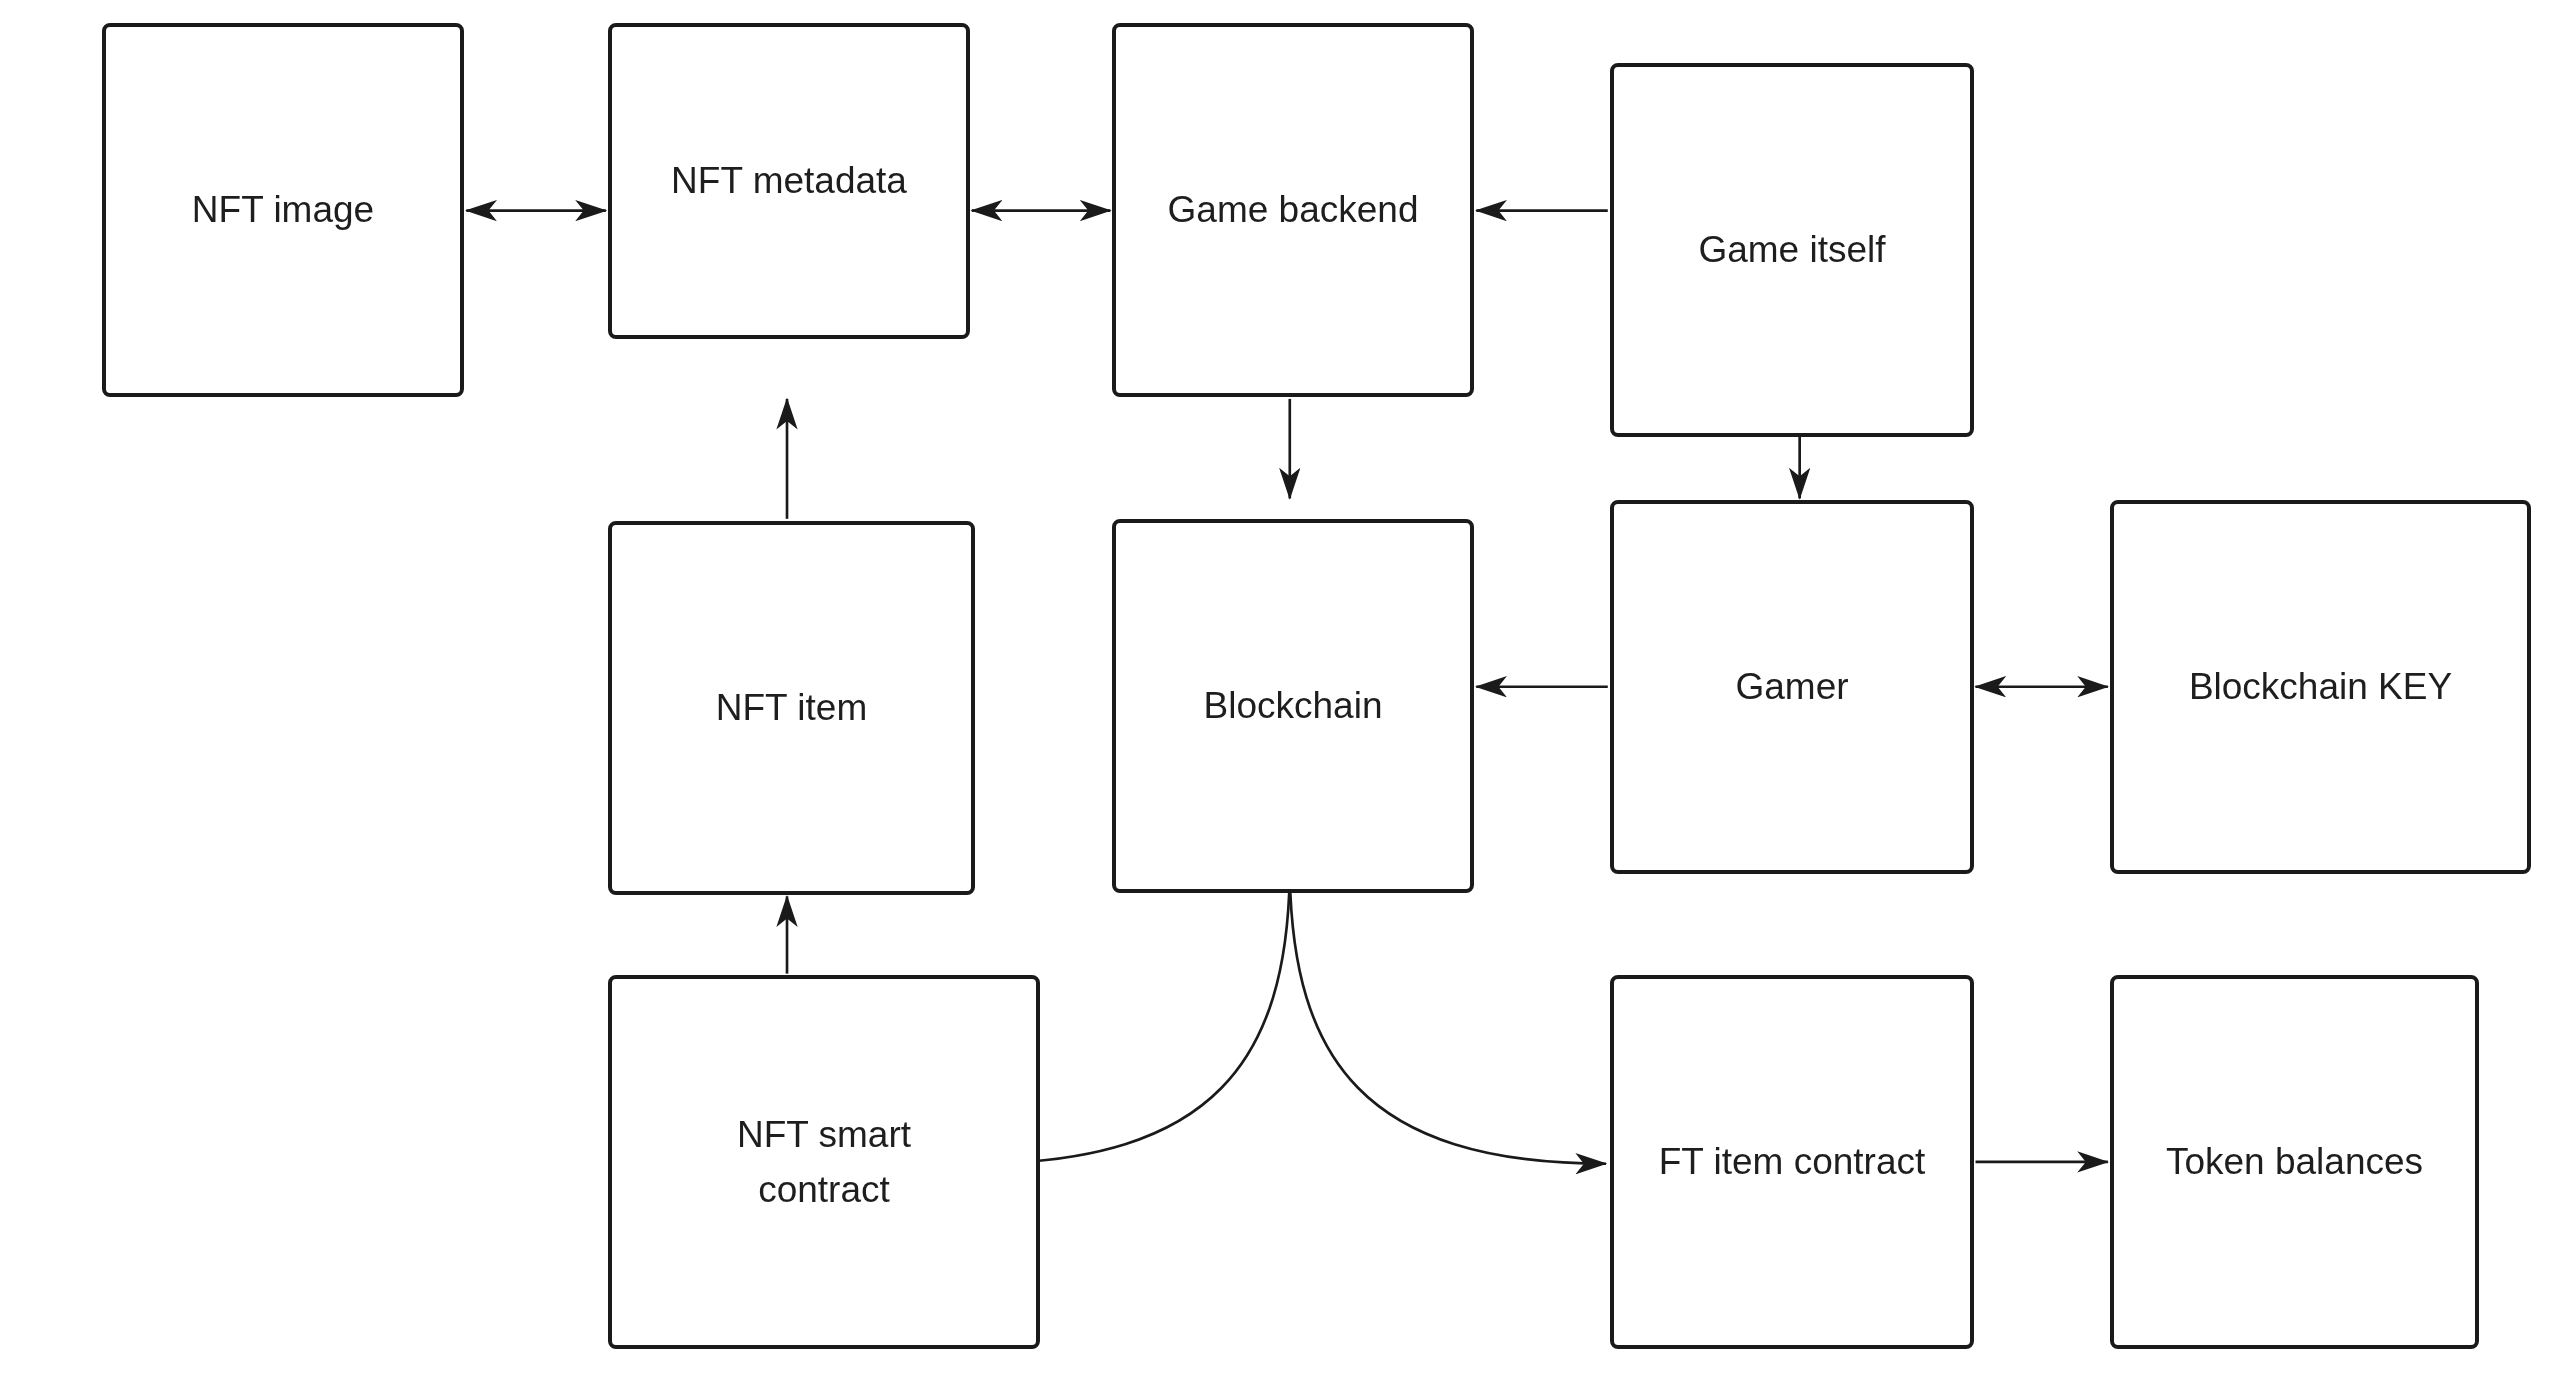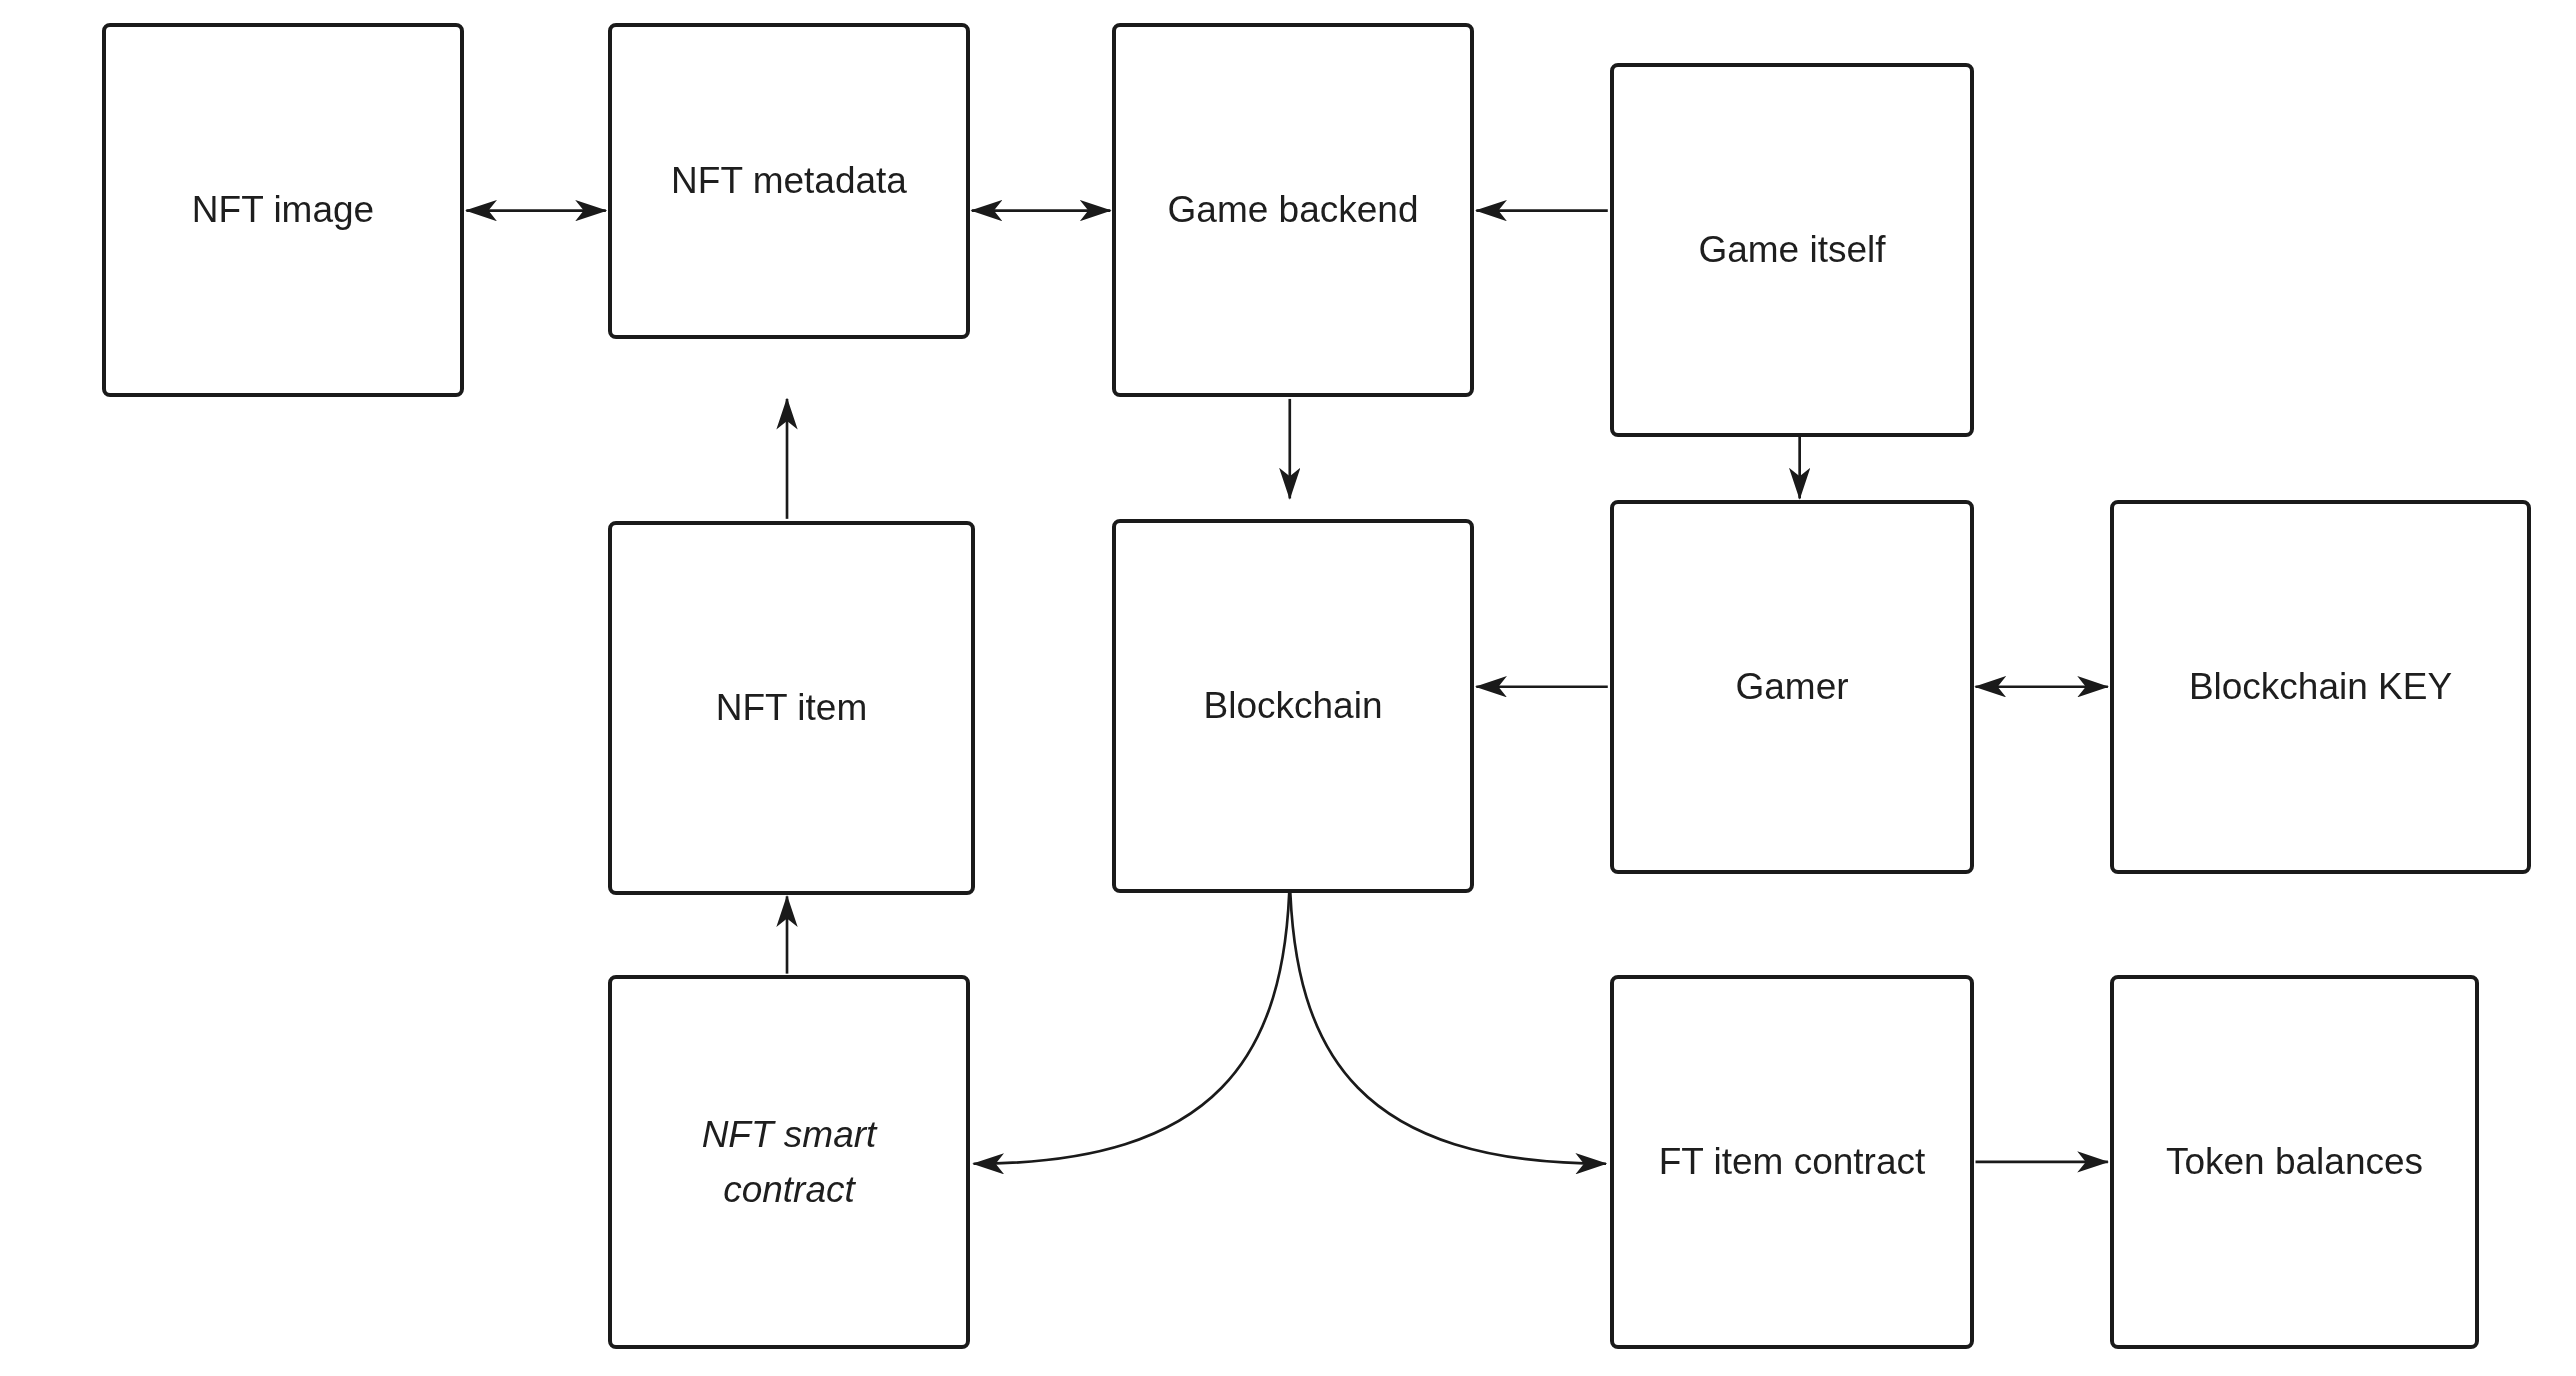--- a/index.html
+++ b/index.html
@@ -24,21 +24,21 @@
   }
   .node span{line-height:1.5;display:inline-block;}
   #n-nft-image        {left:102px;  top:23px;   width:362px; height:374px;}
   #n-nft-metadata     {left:608px;  top:23px;   width:362px; height:316px;}
   #n-game-backend     {left:1112px; top:23px;   width:362px; height:374px;}
   #n-game-itself      {left:1610px; top:23px;   width:364px; height:374px;margin-top:40px;}
   #n-nft-item         {left:608px;  top:521px;  width:367px; height:374px;}
   #n-blockchain       {left:1112px; top:500px;  width:362px; height:374px;margin-top:19px;}
   #n-gamer            {left:1610px; top:500px;  width:364px; height:374px;}
   #n-blockchain-key   {left:2110px; top:500px;  width:421px; height:374px;}
-  #n-nft-smart-contract{left:608px; top:975px; width:362px; height:374px;font-style:italic;}
+  #n-nft-smart-contract{left:608px; top:975px; width:432px; height:374px;}
   #n-ft-smart-contract{left:1610px; top:975px; width:364px; height:374px;}
   #n-token-balances   {left:2110px; top:975px; width:369px; height:374px;}
   #n-nft-smart-contract span{max-width:231px;}
 </style>
 </head>
 <body>
 
 <div class="canvas">
 
   <svg class="edges" viewBox="0 0 2900 1550" xmlns="http://www.w3.org/2000/svg">

